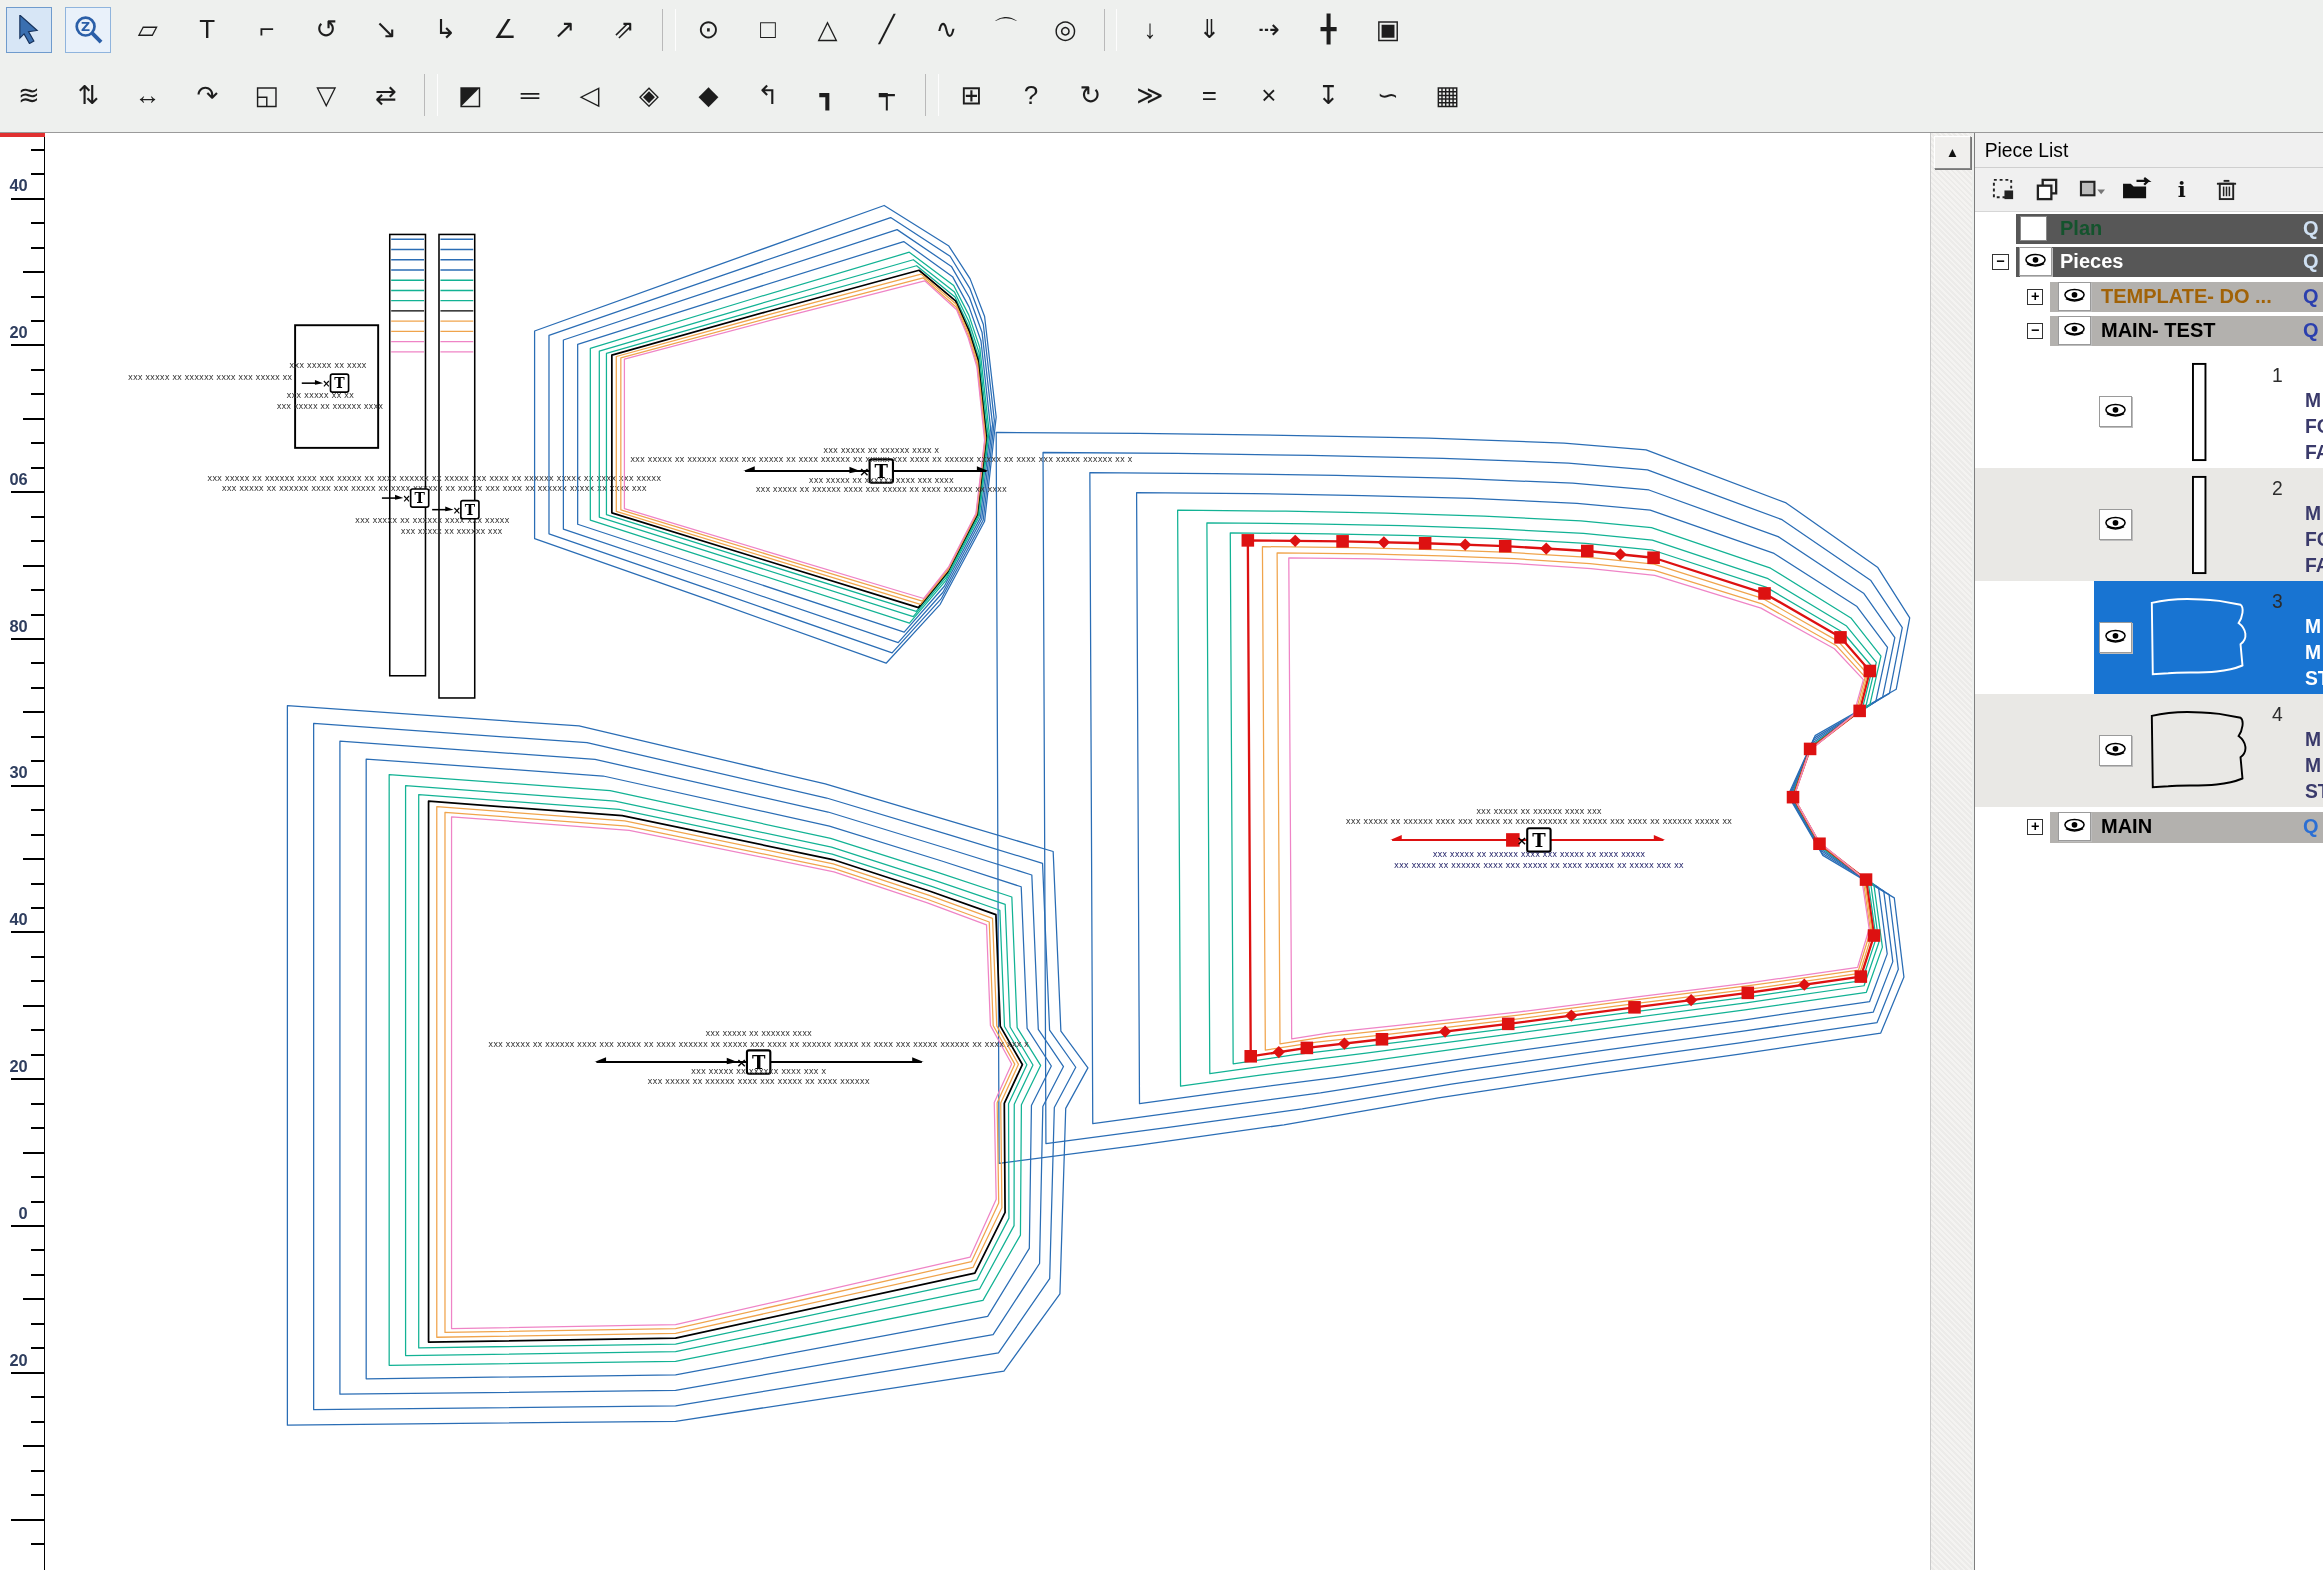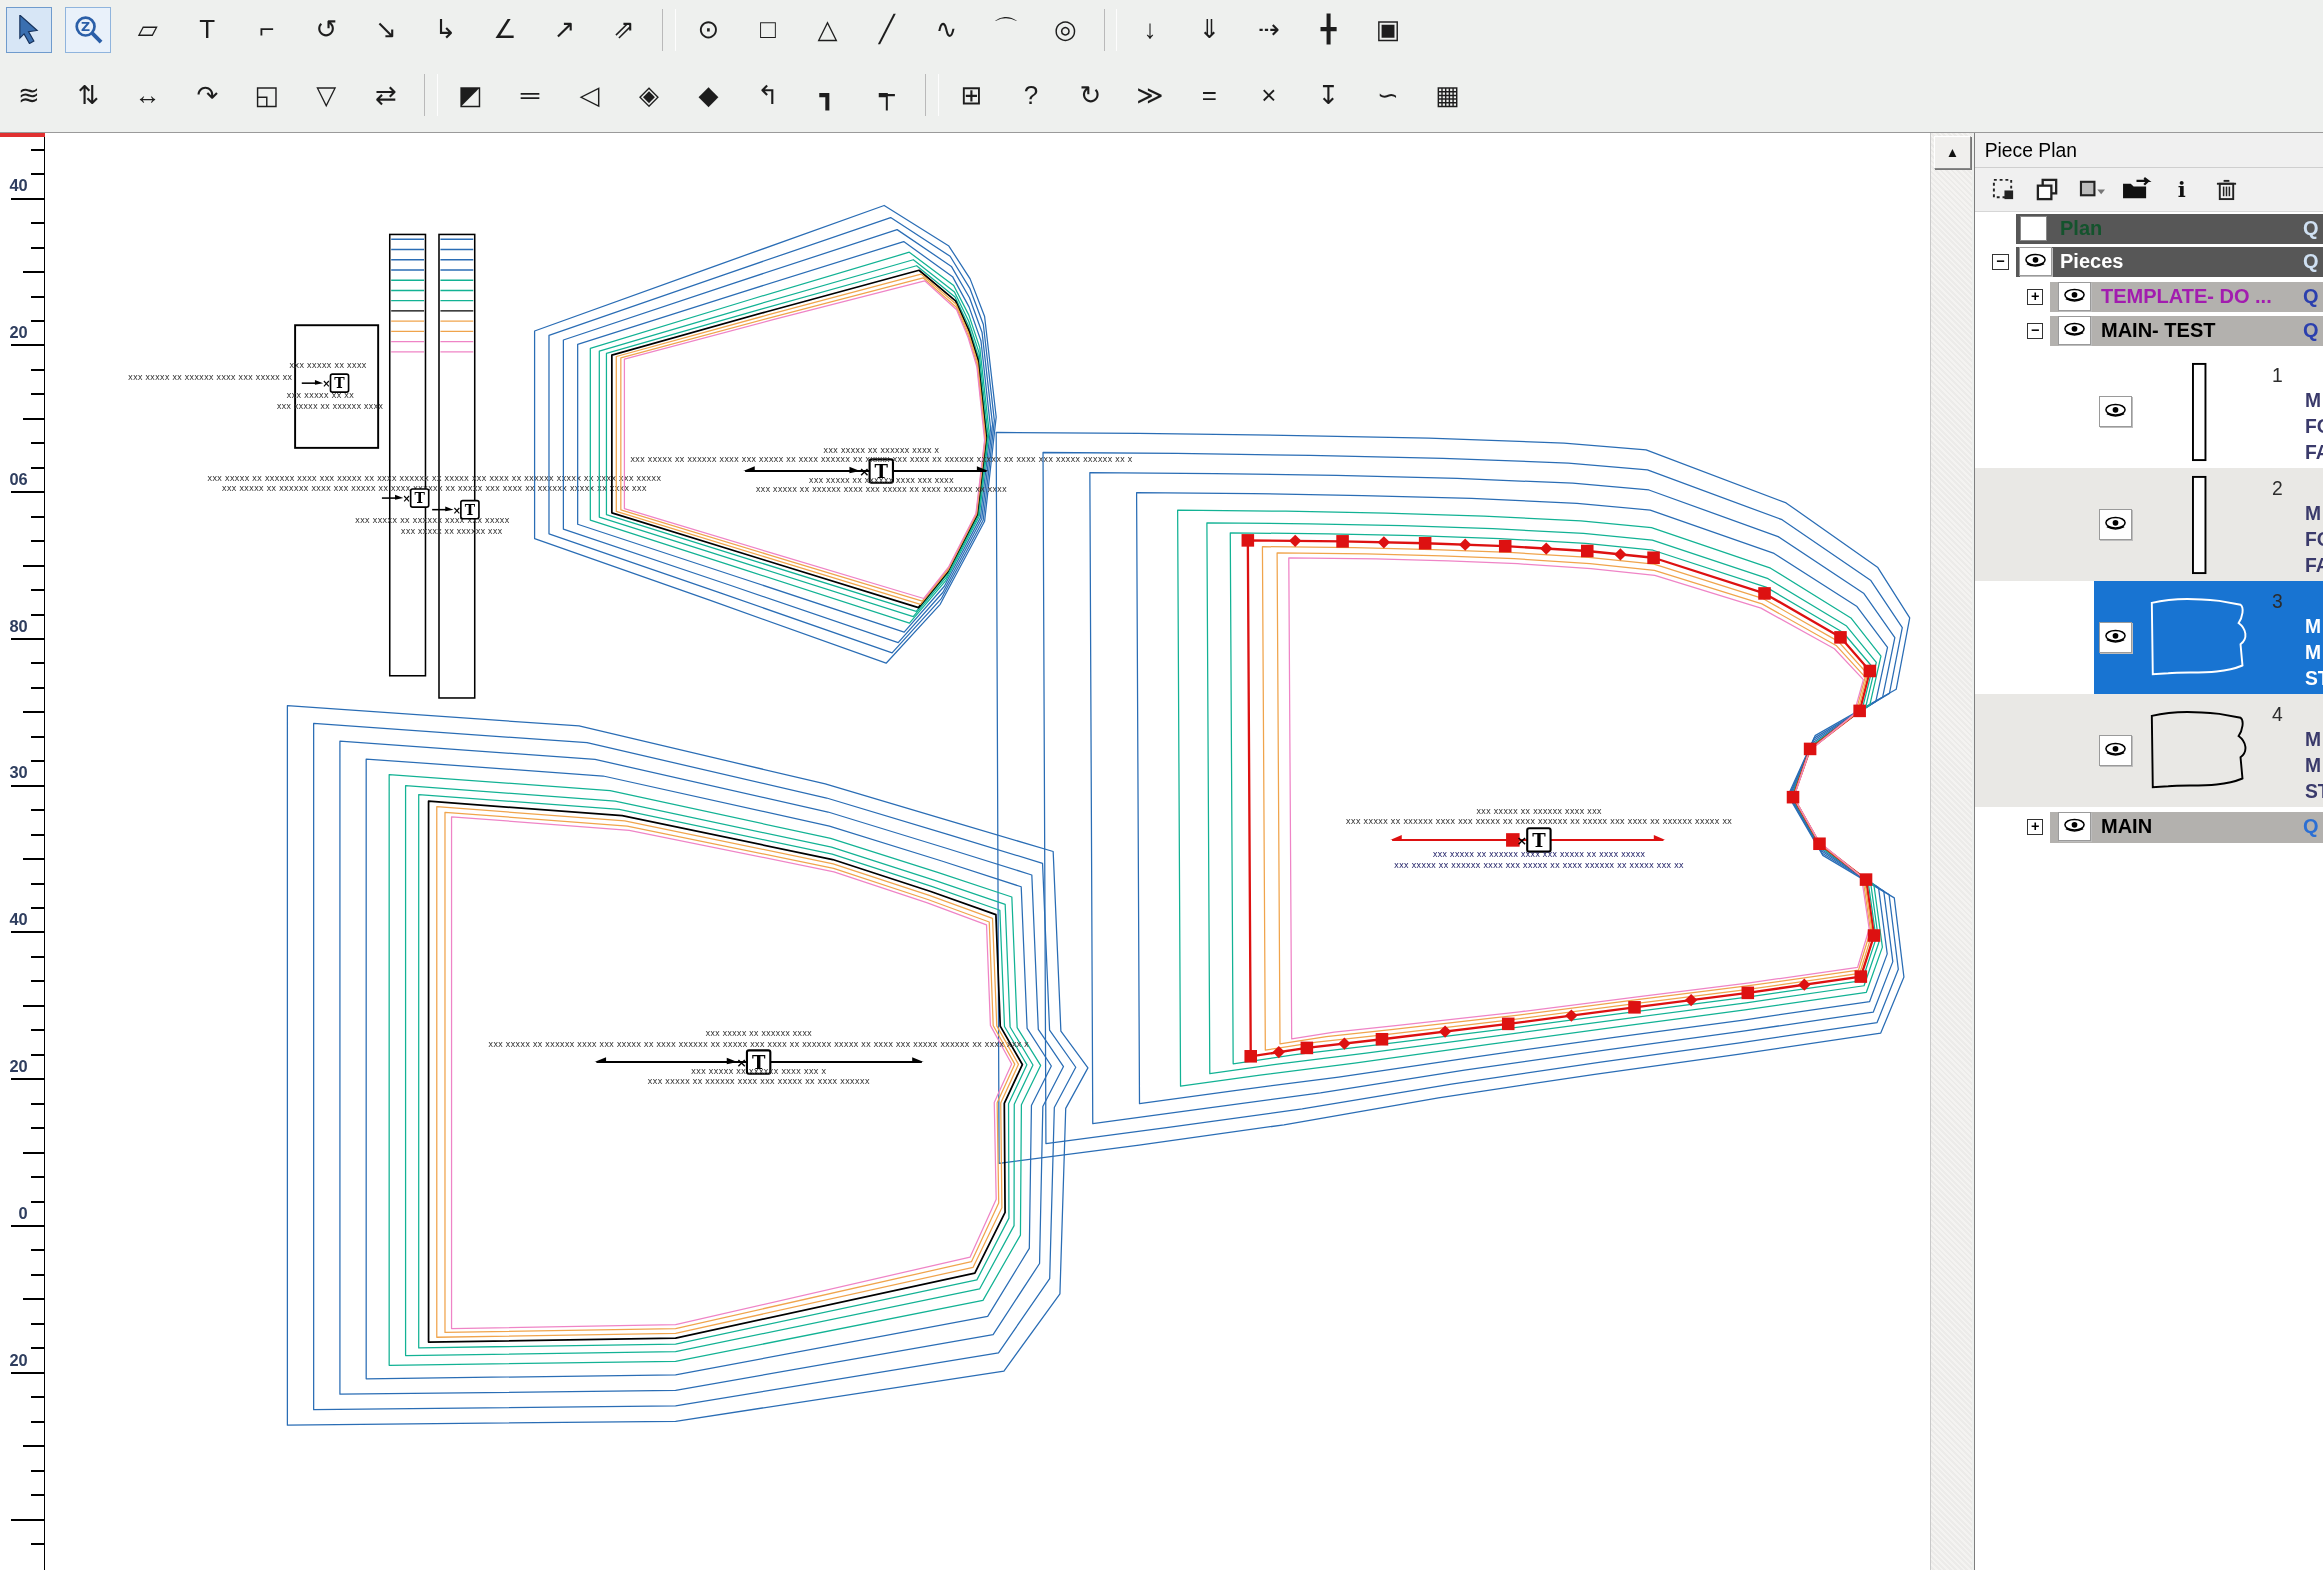--- a/index.html
+++ b/index.html
@@ -383,21 +383,21 @@
           <text x="786" y="1123" font-size="9" font-family="DejaVu Sans" fill="#3a3a3a" text-anchor="middle" textLength="230" lengthAdjust="spacingAndGlyphs">xxx xxxxx xx xxxxxx xxxx xxx xxxxx xx xxxx xxxxxx </text>
         </g>
       </svg>
   </div>
 
   <div class="vscroll">
     <div class="upbtn">▲</div>
   </div>
 
   <div class="panel" id="panel">
-    <div class="panel-title">Piece Plan</div>
+    <div class="panel-title">Piece List</div>
     <div class="panel-icons" id="panelIcons">
         <div class="picon">
           <svg width="25" height="25" viewBox="0 0 26 26">
             <rect x="3" y="3" width="18" height="18" fill="none" stroke="#222" stroke-width="2" stroke-dasharray="3,3"></rect>
             <rect x="14" y="14" width="9" height="9" fill="#222"></rect>
           </svg>
         </div>
         <div class="picon">
           <svg width="25" height="25" viewBox="0 0 26 26">
             <rect x="8" y="3" width="14" height="14" fill="none" stroke="#222" stroke-width="2.4"></rect>
@@ -455,21 +455,21 @@
         <div class="prow" style="top: 149px; height: 30px;">
           <div class="bg" style="left: 75px; width: 274px; background: rgb(179, 177, 174);"></div>
           <div class="expander" style="left: 52px; top: 6.8px;">+</div>
           <div class="eyebtn" style="left: 83px; top: 0px; height: 29px;">
             <svg width="23" height="16.4" viewBox="0 0 24 17">
               <ellipse cx="12" cy="7" rx="10" ry="5.5" fill="#fff" stroke="#000" stroke-width="1.6"></ellipse>
               <circle cx="12" cy="7" r="3" fill="#000"></circle>
               <path d="M3,11 Q12,16 21,11" fill="none" stroke="#000" stroke-width="1.4"></path>
             </svg>
           </div>
-          <div class="treelabel" style="left: 126px; top: 2.9px; color: #a21caf;">TEMPLATE- DO ...</div>
+          <div class="treelabel" style="left: 126px; top: 2.9px; color: #a16207;">TEMPLATE- DO ...</div>
           <div class="qcol" style="top: 2.9px; color: rgb(43, 63, 174);">Q</div>
         </div>
         <div class="prow" style="top: 183px; height: 30px;">
           <div class="bg" style="left: 75px; width: 274px; background: rgb(179, 177, 174);"></div>
           <div class="expander" style="left: 52px; top: 6.8px;">−</div>
           <div class="eyebtn" style="left: 83px; top: 0px; height: 29px;">
             <svg width="23" height="16.4" viewBox="0 0 24 17">
               <ellipse cx="12" cy="7" rx="10" ry="5.5" fill="#fff" stroke="#000" stroke-width="1.6"></ellipse>
               <circle cx="12" cy="7" r="3" fill="#000"></circle>
               <path d="M3,11 Q12,16 21,11" fill="none" stroke="#000" stroke-width="1.4"></path>

